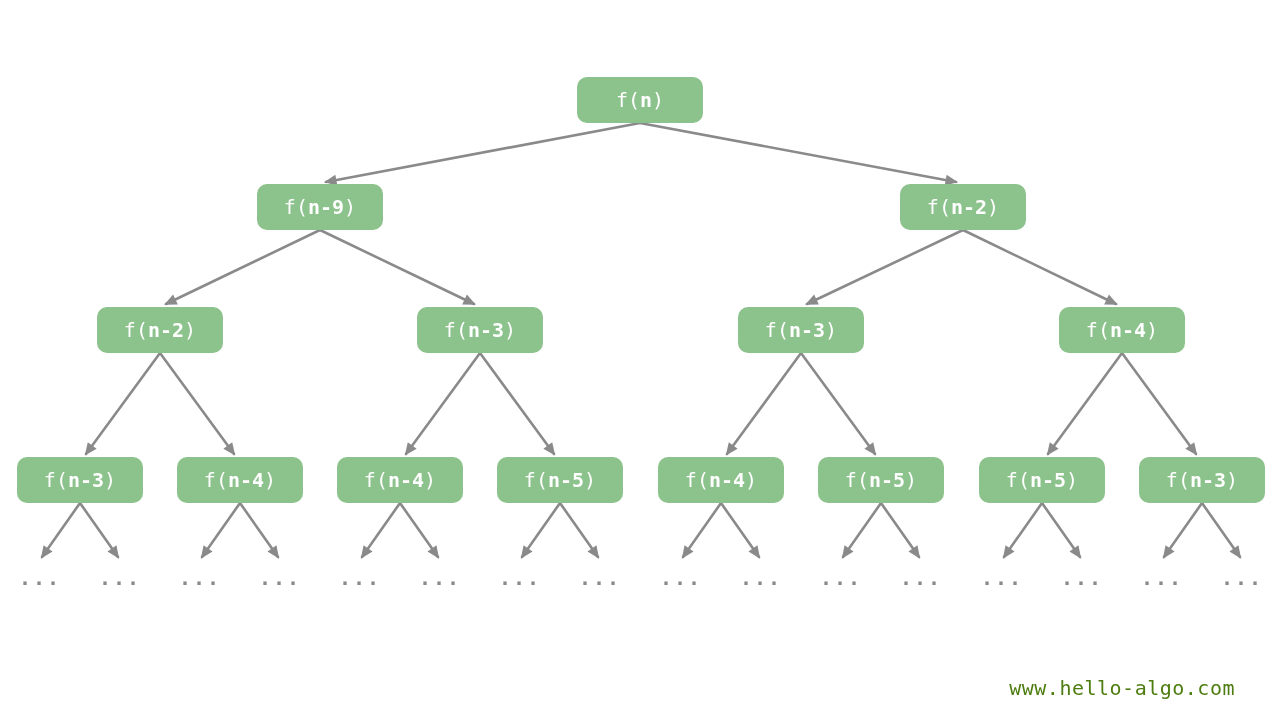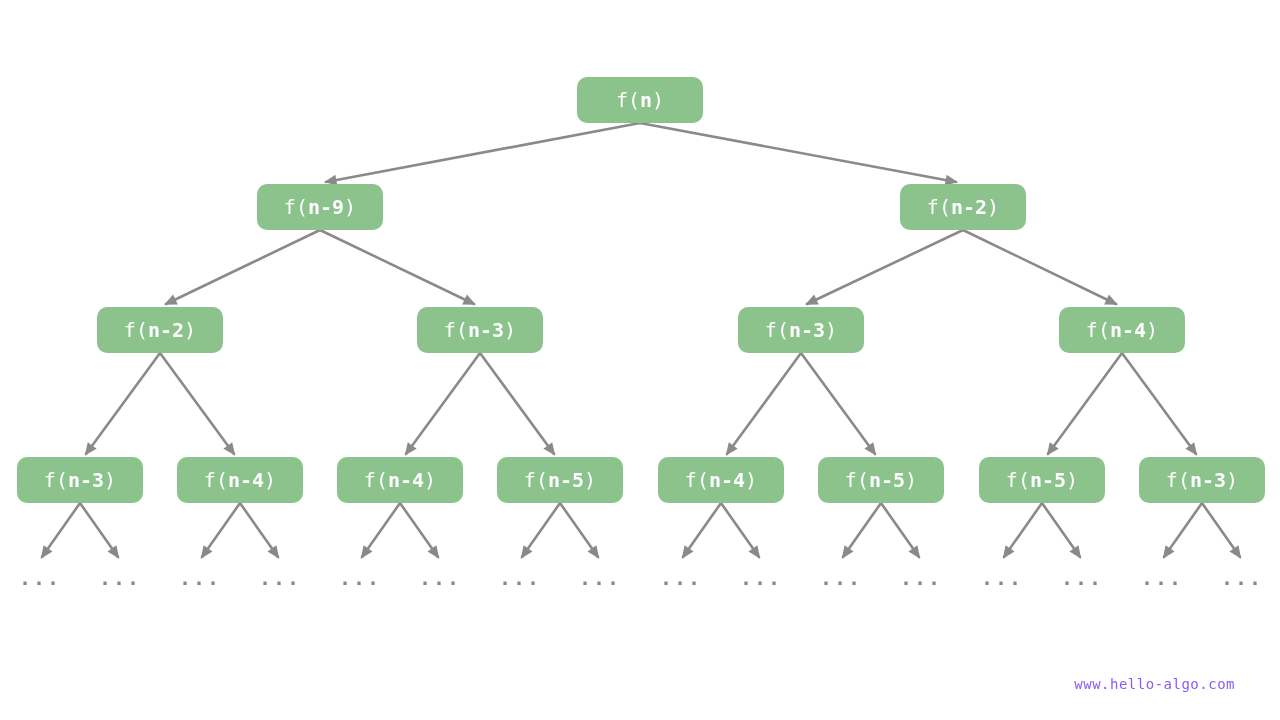--- a/index.html
+++ b/index.html
@@ -45,22 +45,22 @@
     color: #8a8a8a;
     font-size: 20px;
     font-weight: 700;
     letter-spacing: 2px;
     line-height: 24px;
   }
   .watermark {
     position: absolute;
     right: 45px;
     top: 676px;
-    font-size: 14px;
-    color: #8b5cf6;
+    font-size: 20px;
+    color: #4d7c0f;
     letter-spacing: 0.5px;
     text-align: center;
   }
 </style>
 </head>
 <body>
 
 <div class="canvas">
 
   <svg class="edges-svg" viewBox="0 0 1280 720" aria-hidden="true">

